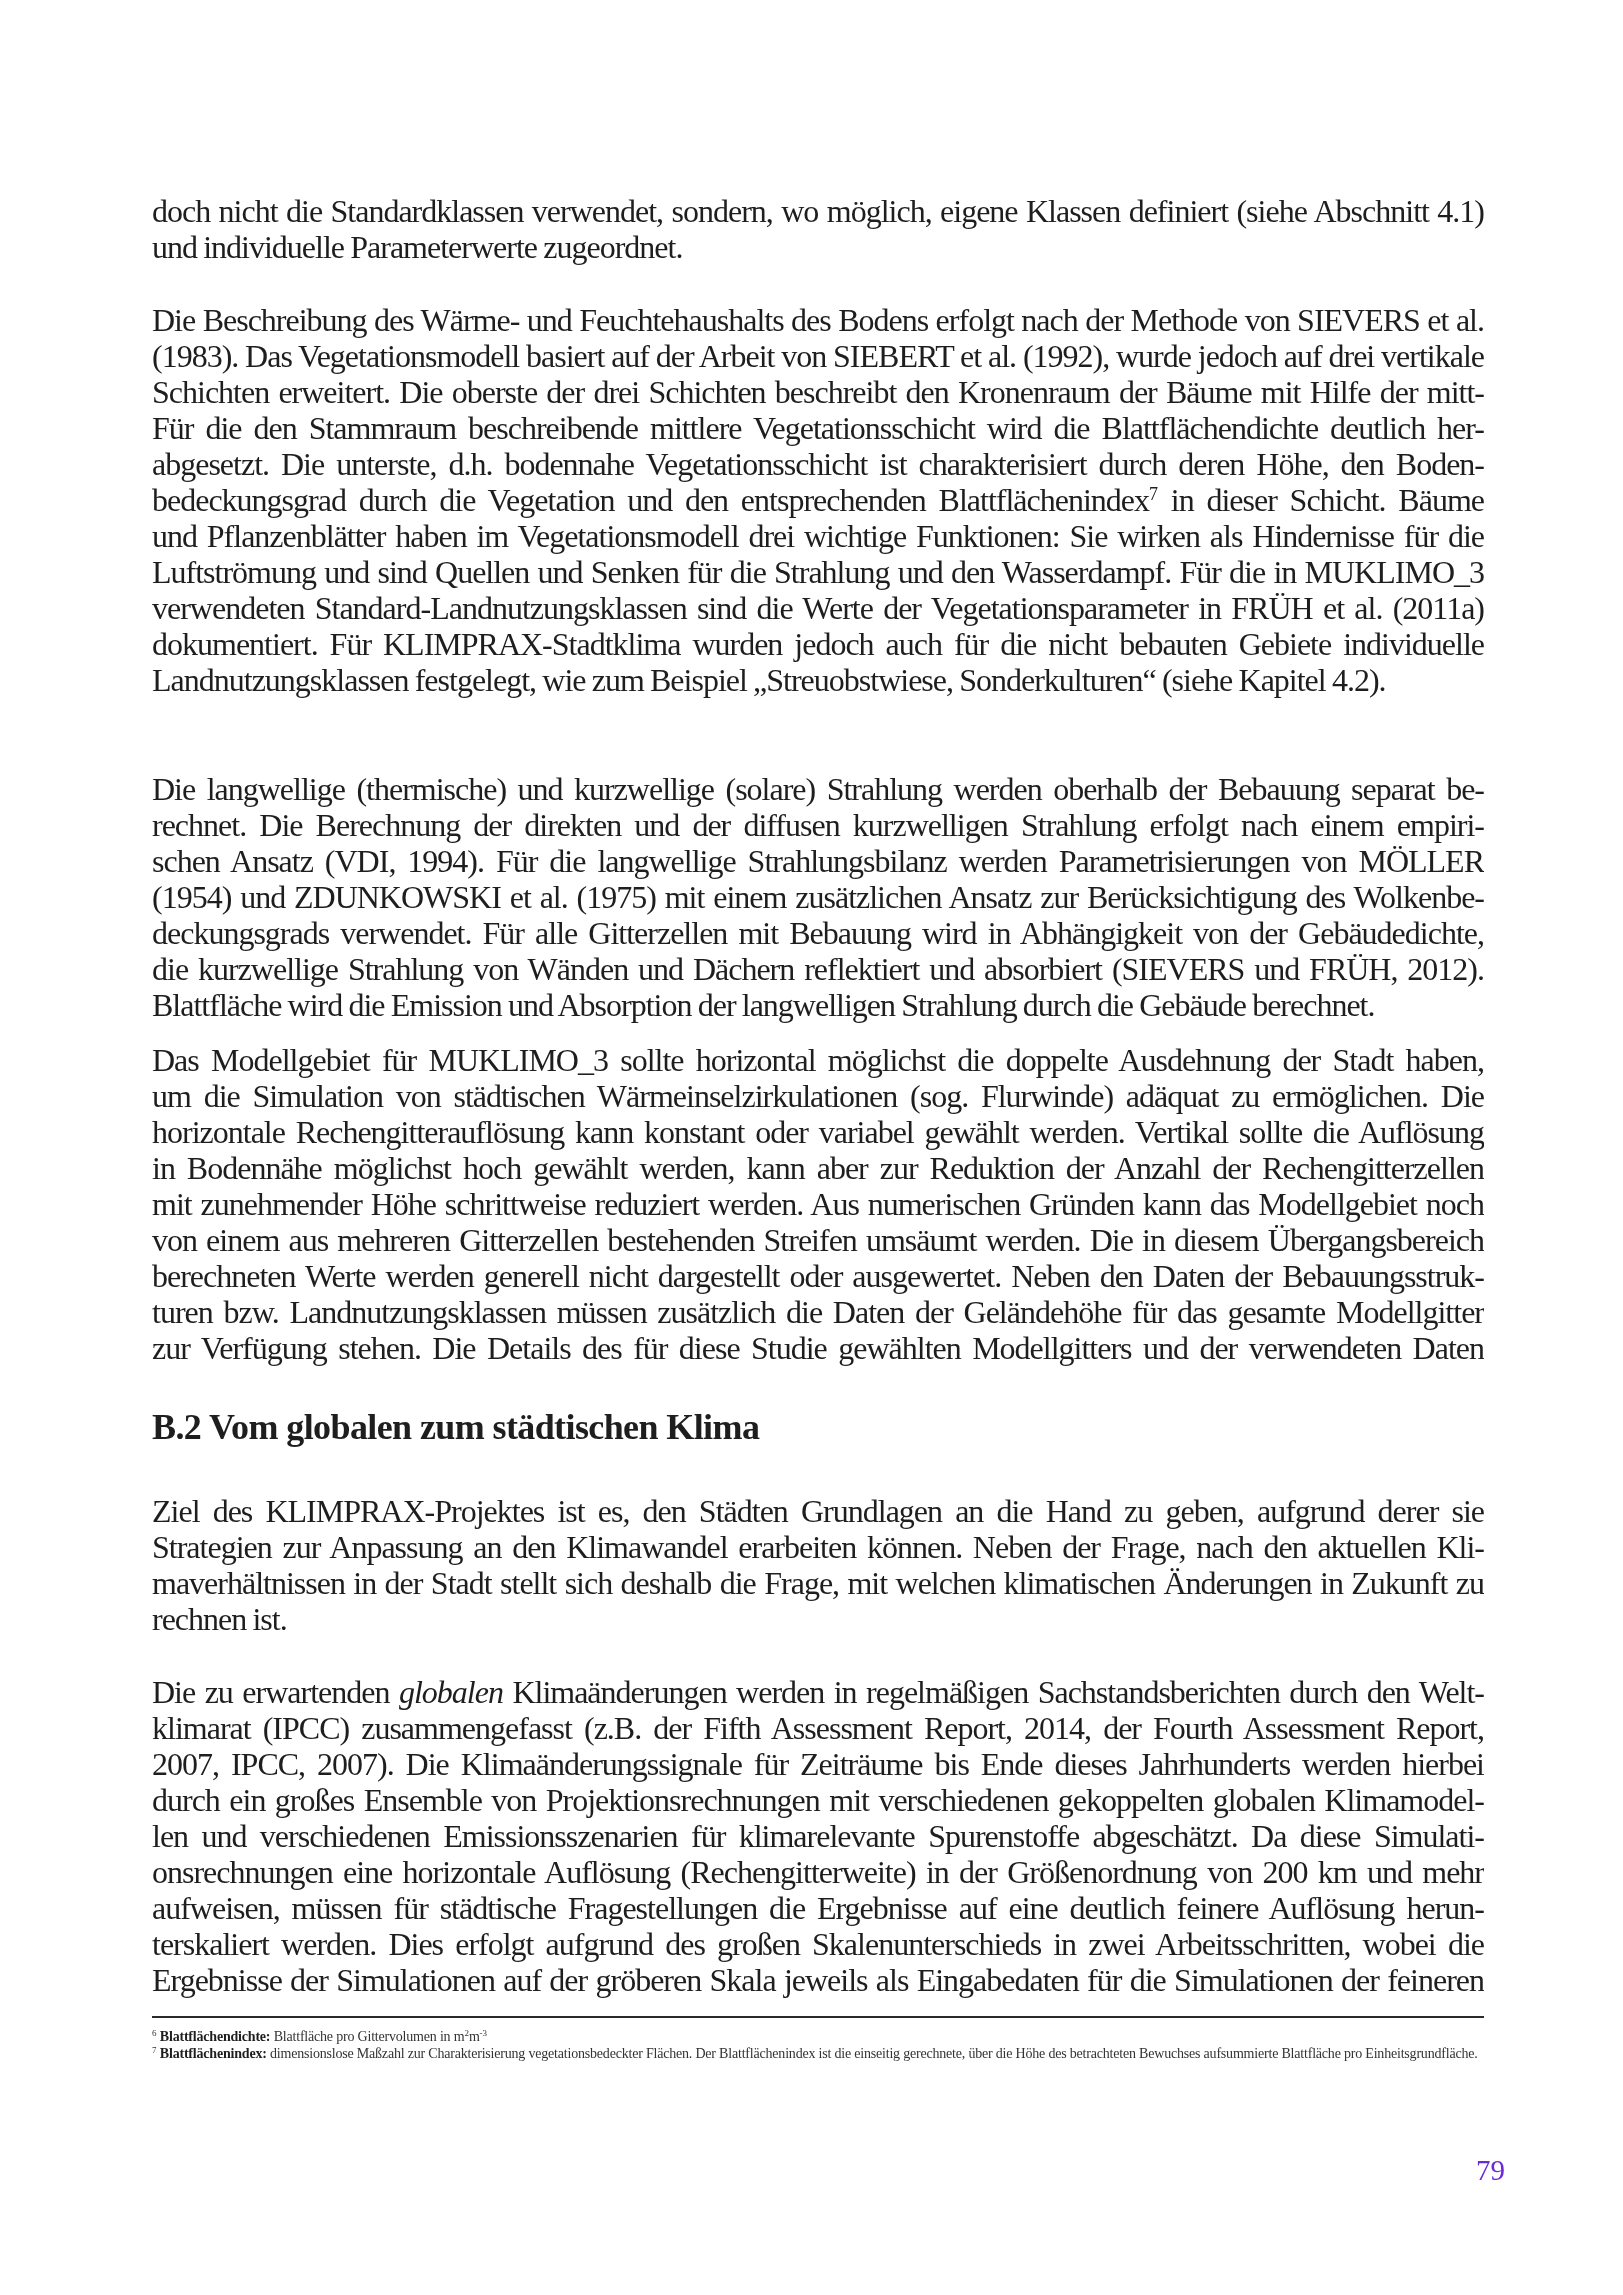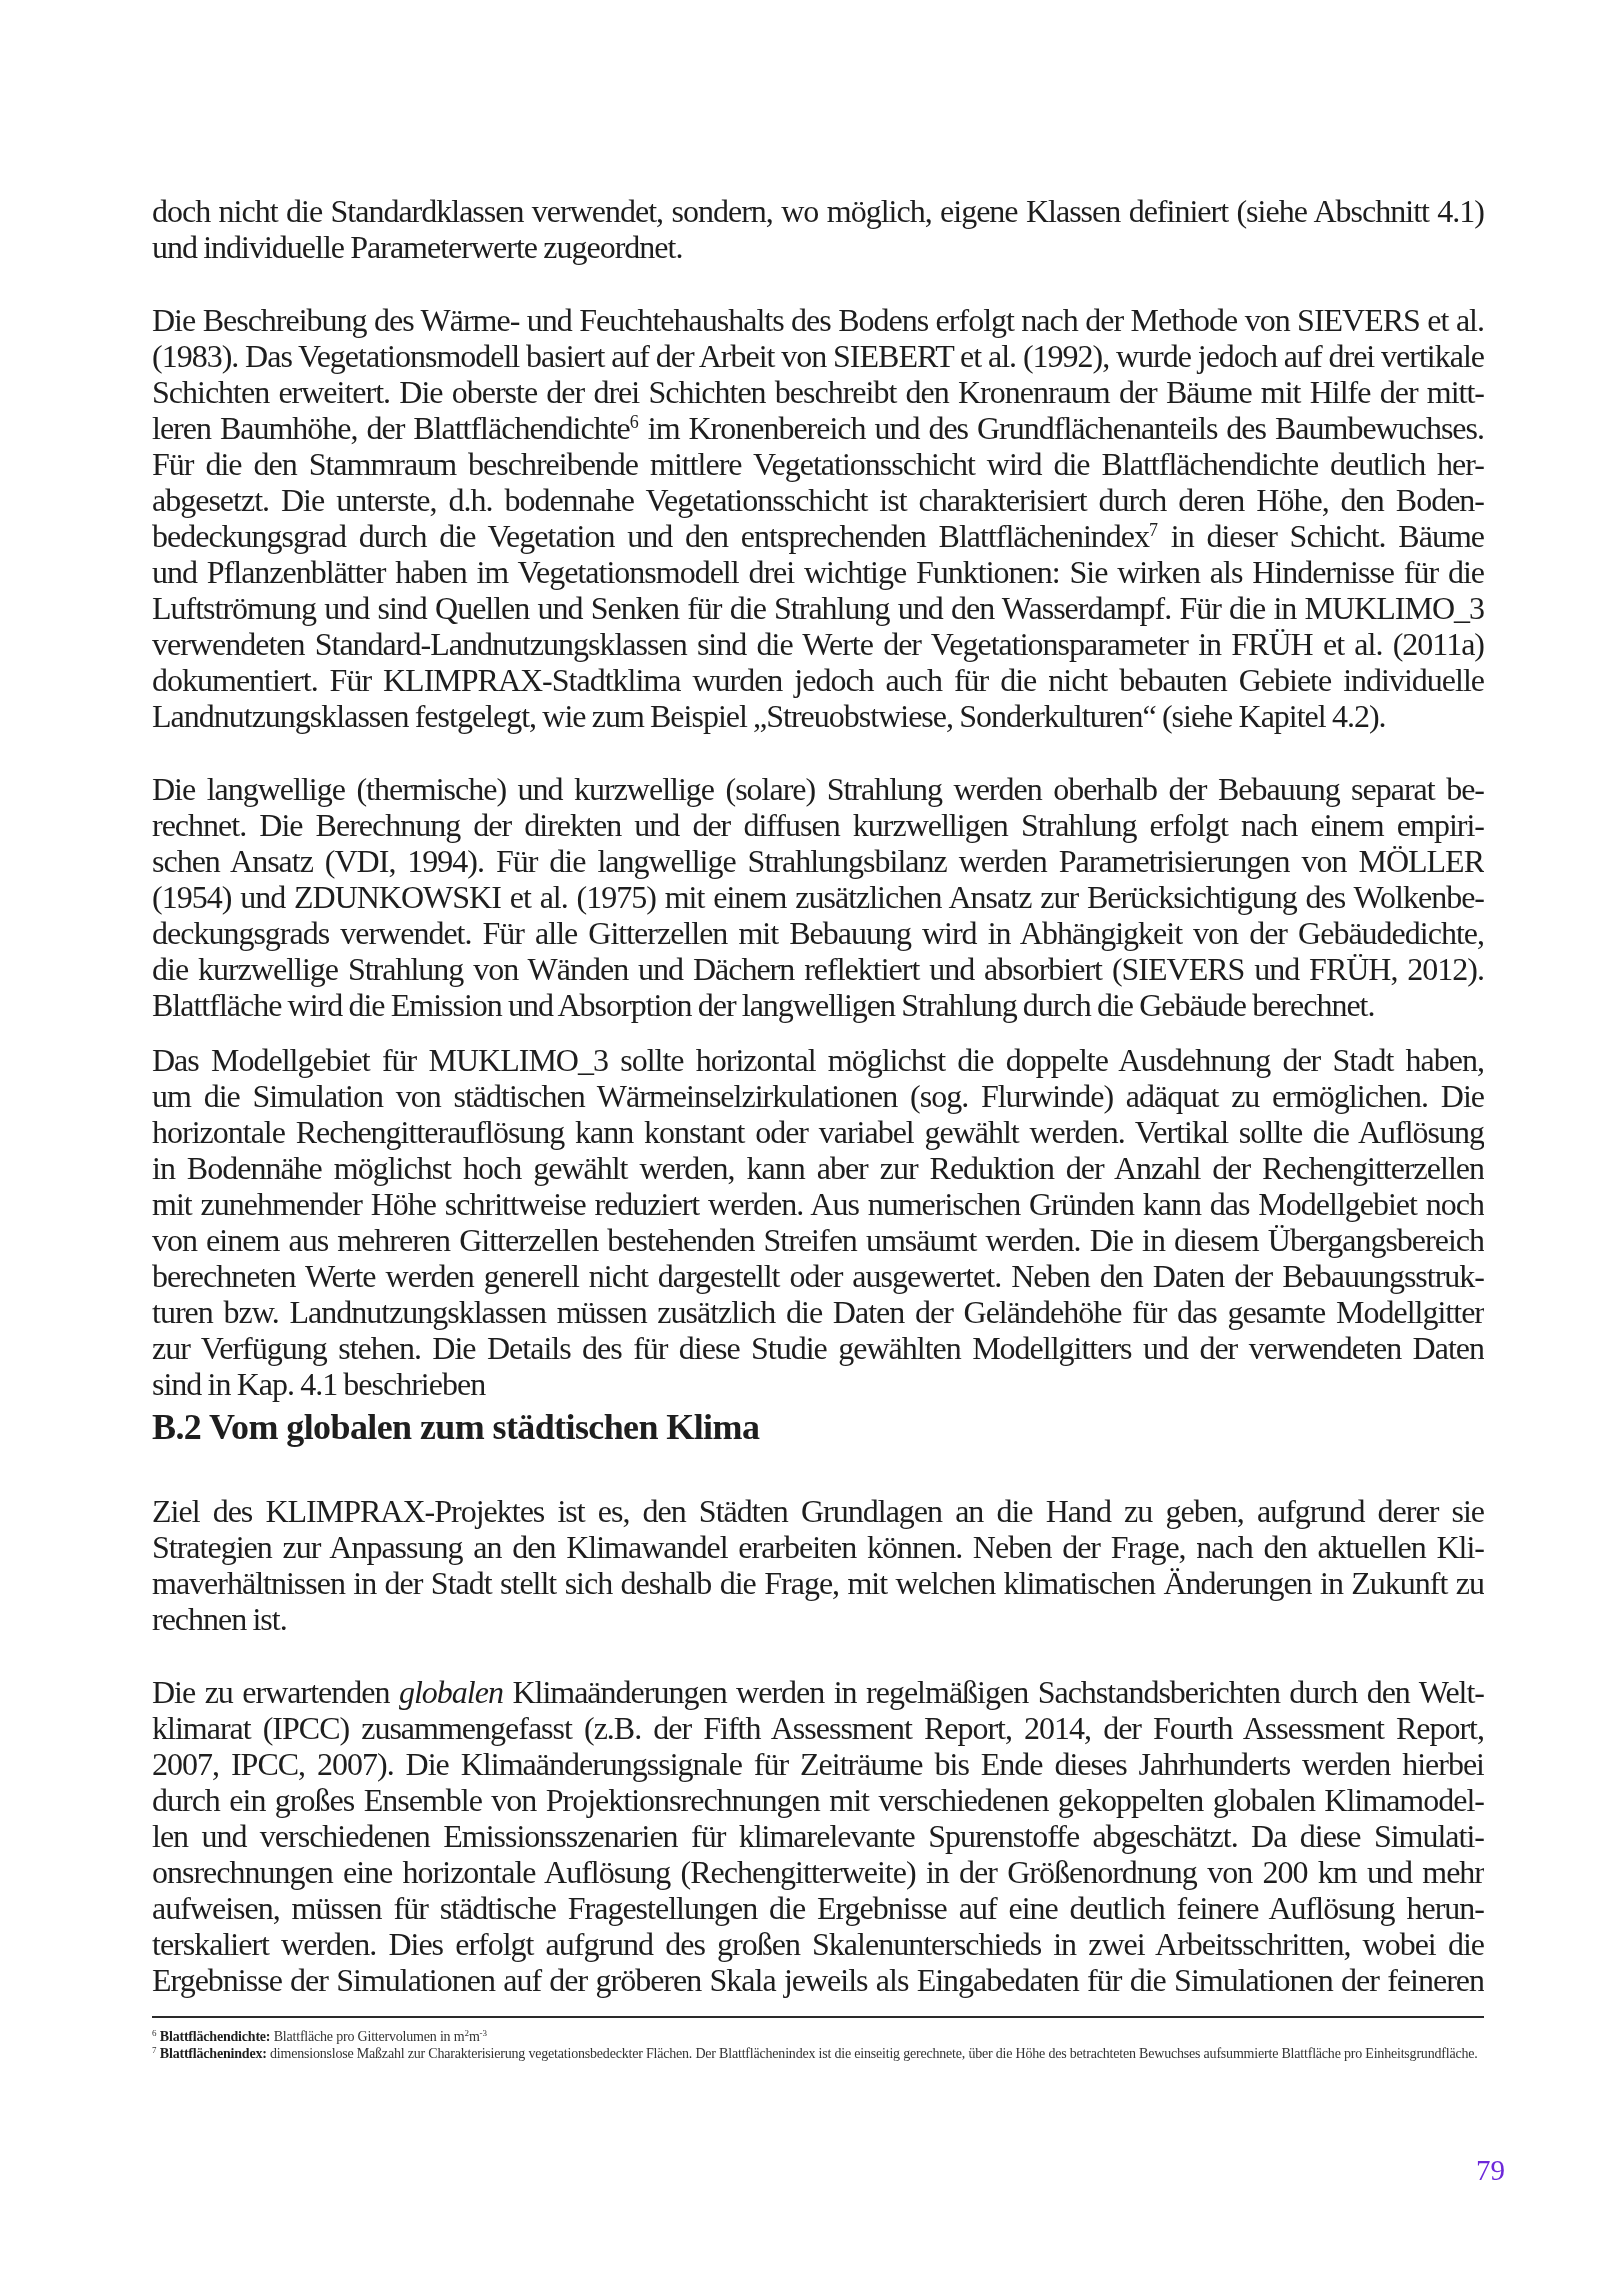--- a/index.html
+++ b/index.html
@@ -102,21 +102,20 @@
 
   <div class="para" style="top:193px">
     <span class="line just">doch nicht die Standardklassen verwendet, sondern, wo möglich, eigene Klassen definiert (siehe Abschnitt 4.1)</span>
     <span class="line">und individuelle Parameterwerte zugeordnet.</span>
   </div>
 
   <div class="para" style="top:302px">
     <span class="line just">Die Beschreibung des Wärme- und Feuchtehaushalts des Bodens erfolgt nach der Methode von SIEVERS et al.</span>
     <span class="line just">(1983). Das Vegetationsmodell basiert auf der Arbeit von SIEBERT et al. (1992), wurde jedoch auf drei vertikale</span>
     <span class="line just">Schichten erweitert. Die oberste der drei Schichten beschreibt den Kronenraum der Bäume mit Hilfe der mitt-</span>
-    <span class="line just"><span>leren Baumhöhe, der Blattflächendichte</span><sup>6</sup> <span>im Kronenbereich und des Grundflächenanteils des Baumbewuchses.</span></span>
     <span class="line just">Für die den Stammraum beschreibende mittlere Vegetationsschicht wird die Blattflächendichte deutlich her-</span>
     <span class="line just">abgesetzt. Die unterste, d.h. bodennahe Vegetationsschicht ist charakterisiert durch deren Höhe, den Boden-</span>
     <span class="line just"><span>bedeckungsgrad durch die Vegetation und den entsprechenden Blattflächenindex</span><sup>7</sup> <span>in dieser Schicht. Bäume</span></span>
     <span class="line just">und Pflanzenblätter haben im Vegetationsmodell drei wichtige Funktionen: Sie wirken als Hindernisse für die</span>
     <span class="line just">Luftströmung und sind Quellen und Senken für die Strahlung und den Wasserdampf. Für die in MUKLIMO_3</span>
     <span class="line just">verwendeten Standard-Landnutzungsklassen sind die Werte der Vegetationsparameter in FRÜH et al. (2011a)</span>
     <span class="line just">dokumentiert. Für KLIMPRAX-Stadtklima wurden jedoch auch für die nicht bebauten Gebiete individuelle</span>
     <span class="line">Landnutzungsklassen festgelegt, wie zum Beispiel „Streuobstwiese, Sonderkulturen“ (siehe Kapitel 4.2).</span>
   </div>
 
@@ -133,21 +132,20 @@
   <div class="para" style="top:1042px">
     <span class="line just">Das Modellgebiet für MUKLIMO_3 sollte horizontal möglichst die doppelte Ausdehnung der Stadt haben,</span>
     <span class="line just">um die Simulation von städtischen Wärmeinselzirkulationen (sog. Flurwinde) adäquat zu ermöglichen. Die</span>
     <span class="line just">horizontale Rechengitterauflösung kann konstant oder variabel gewählt werden. Vertikal sollte die Auflösung</span>
     <span class="line just">in Bodennähe möglichst hoch gewählt werden, kann aber zur Reduktion der Anzahl der Rechengitterzellen</span>
     <span class="line just">mit zunehmender Höhe schrittweise reduziert werden. Aus numerischen Gründen kann das Modellgebiet noch</span>
     <span class="line just">von einem aus mehreren Gitterzellen bestehenden Streifen umsäumt werden. Die in diesem Übergangsbereich</span>
     <span class="line just">berechneten Werte werden generell nicht dargestellt oder ausgewertet. Neben den Daten der Bebauungsstruk-</span>
     <span class="line just">turen bzw. Landnutzungsklassen müssen zusätzlich die Daten der Geländehöhe für das gesamte Modellgitter</span>
     <span class="line just">zur Verfügung stehen. Die Details des für diese Studie gewählten Modellgitters und der verwendeten Daten</span>
-    <span class="line">sind in Kap. 4.1 beschrieben</span>
   </div>
 
   <h2 class="heading">
     <span class="num">B.2</span><span>Vom globalen zum städtischen Klima</span>
   </h2>
 
   <div class="para" style="top:1493px">
     <span class="line just">Ziel des KLIMPRAX-Projektes ist es, den Städten Grundlagen an die Hand zu geben, aufgrund derer sie</span>
     <span class="line just">Strategien zur Anpassung an den Klimawandel erarbeiten können. Neben der Frage, nach den aktuellen Kli-</span>
     <span class="line just">maverhältnissen in der Stadt stellt sich deshalb die Frage, mit welchen klimatischen Änderungen in Zukunft zu</span>

